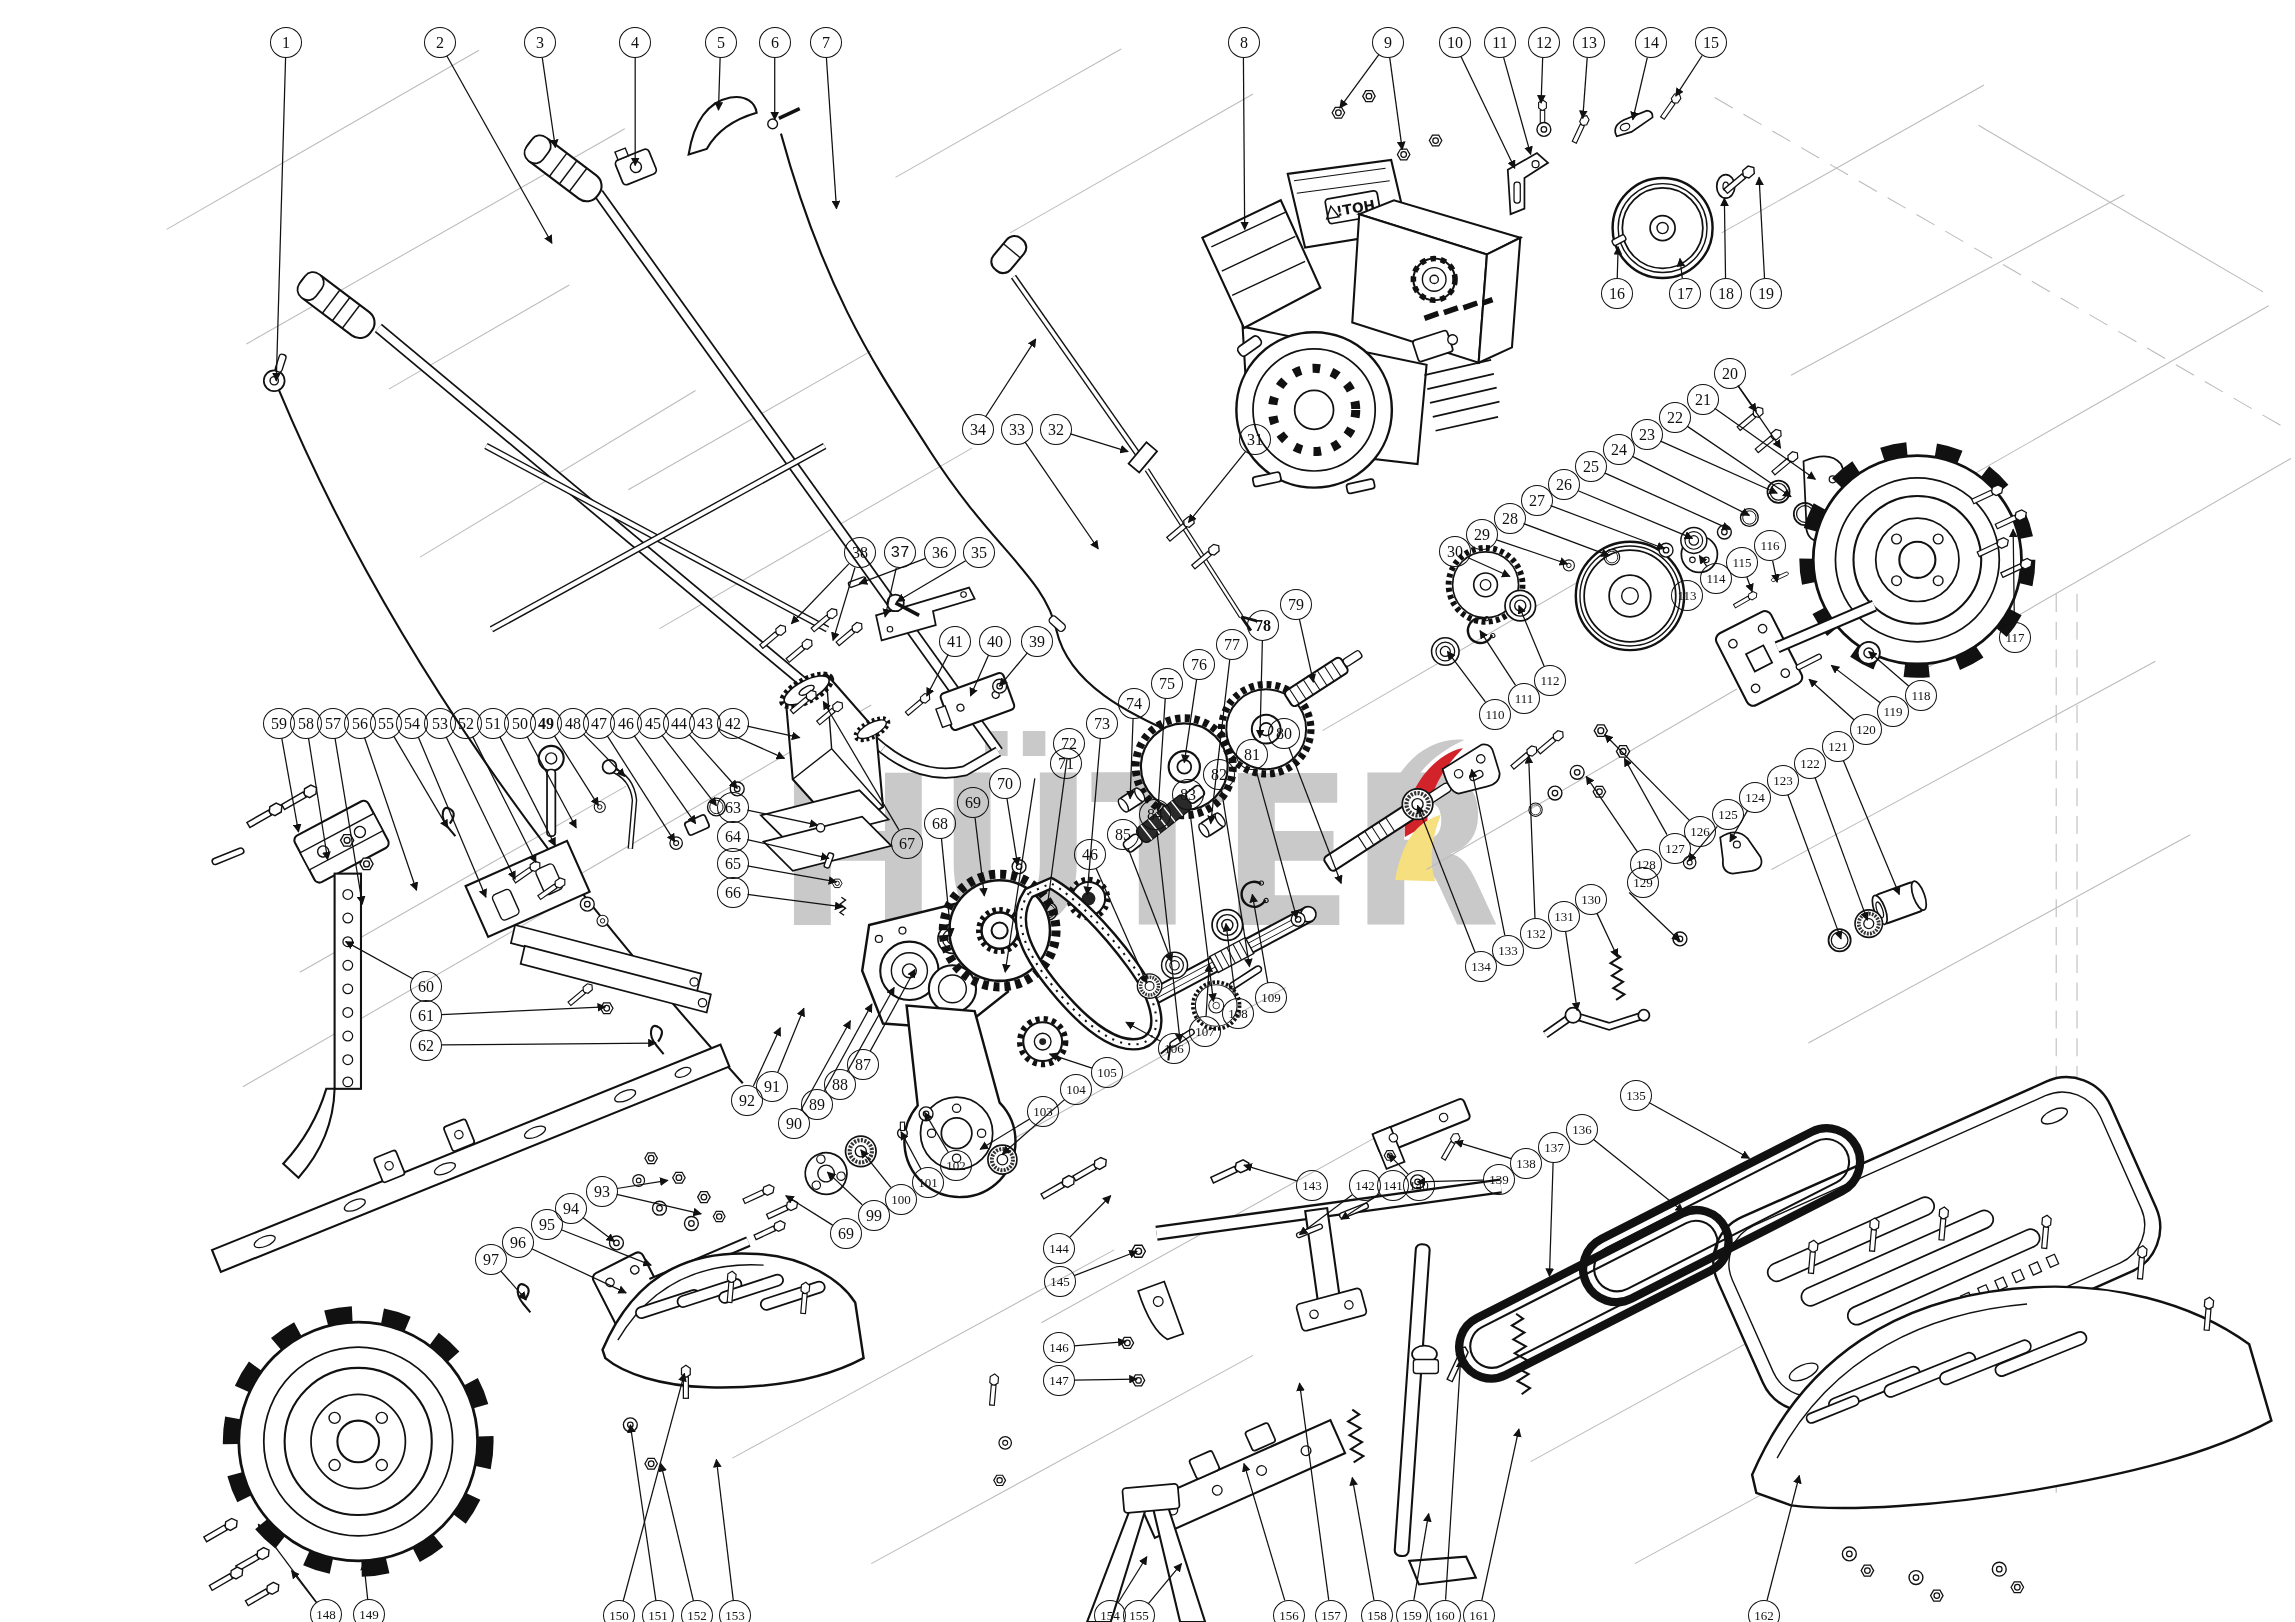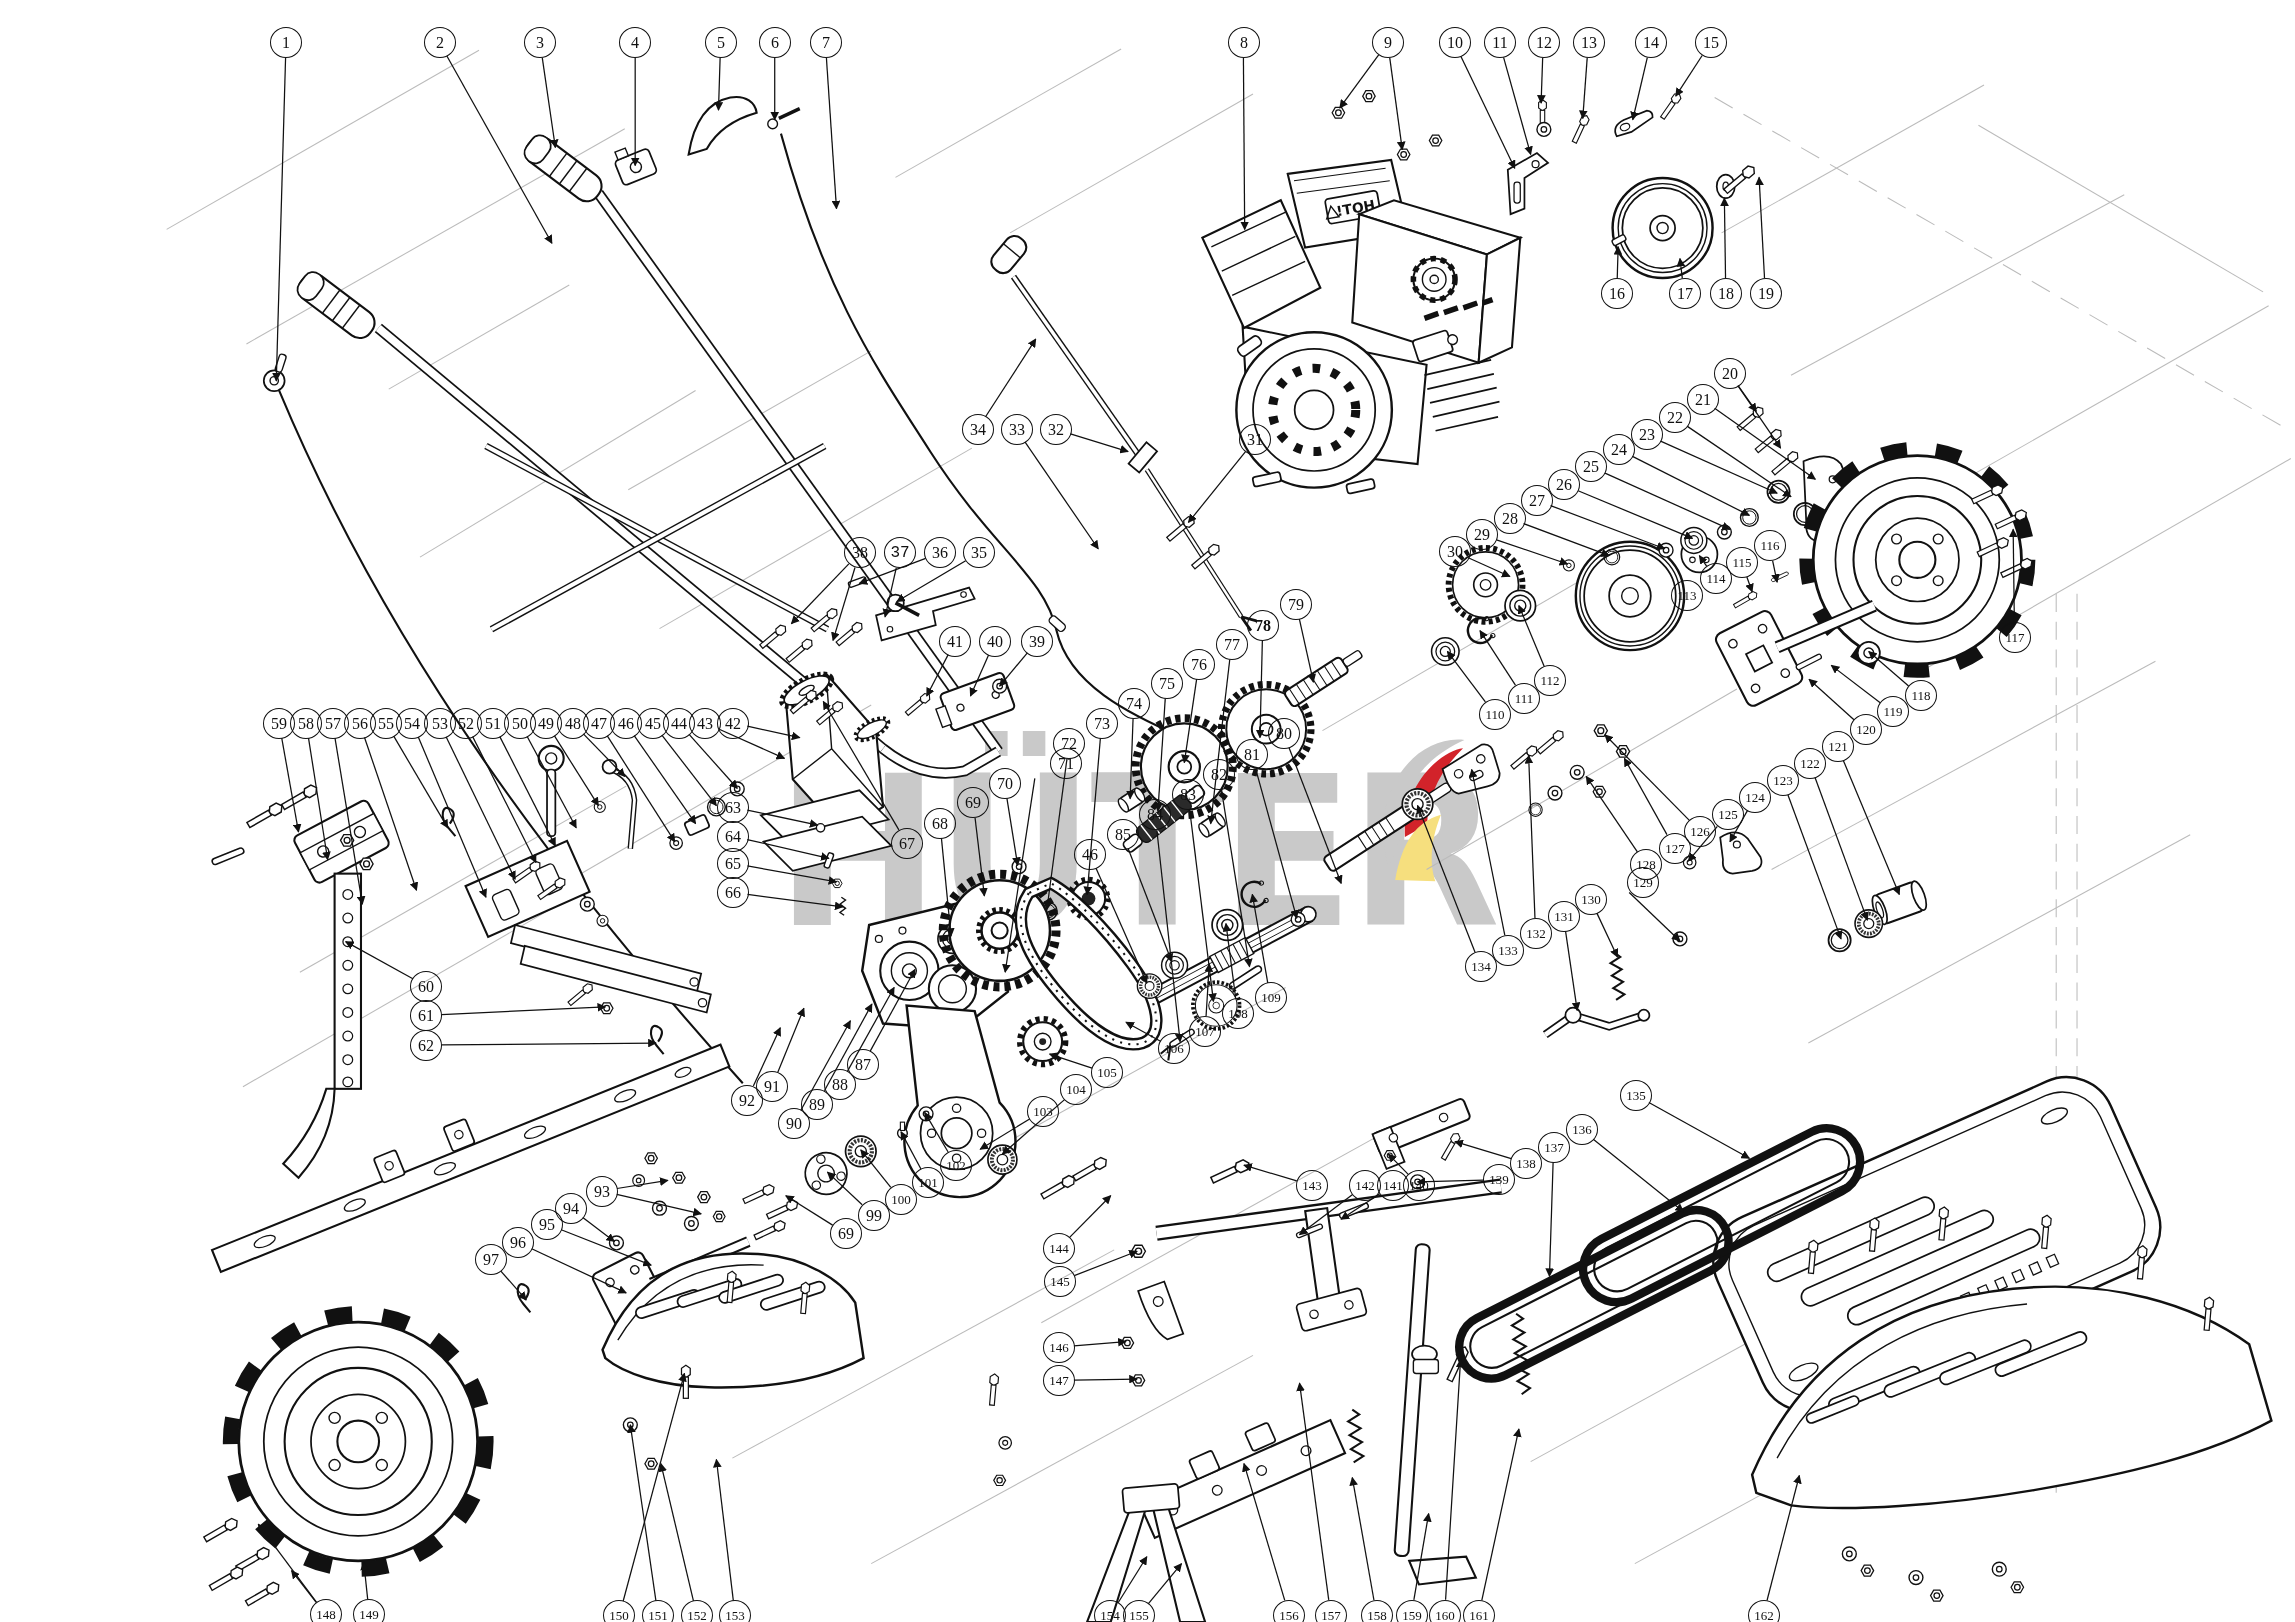--- a/index.html
+++ b/index.html
@@ -948,21 +948,21 @@
       <div class="callout" style="left: 1021px; top: 626px;">39</div>
       <div class="callout" style="left: 979px; top: 626px;">40</div>
       <div class="callout" style="left: 939px; top: 626px;">41</div>
       <div class="callout" style="left: 717px; top: 708px;">42</div>
       <div class="callout" style="left: 689px; top: 708px;">43</div>
       <div class="callout" style="left: 663px; top: 708px;">44</div>
       <div class="callout" style="left: 637px; top: 708px;">45</div>
       <div class="callout" style="left: 610px; top: 708px;">46</div>
       <div class="callout" style="left: 583px; top: 708px;">47</div>
       <div class="callout" style="left: 557px; top: 708px;">48</div>
-      <div class="callout" style="left: 530px; top: 708px;">49</div>
+      <div class="callout" style="left: 530px; top: 708px; font-weight: bold;">49</div>
       <div class="callout" style="left: 504px; top: 708px;">50</div>
       <div class="callout" style="left: 477px; top: 708px;">51</div>
       <div class="callout" style="left: 450px; top: 708px;">52</div>
       <div class="callout" style="left: 424px; top: 708px;">53</div>
       <div class="callout" style="left: 396px; top: 708px;">54</div>
       <div class="callout" style="left: 370px; top: 708px;">55</div>
       <div class="callout" style="left: 344px; top: 708px;">56</div>
       <div class="callout" style="left: 317px; top: 708px;">57</div>
       <div class="callout" style="left: 290px; top: 708px;">58</div>
       <div class="callout" style="left: 263px; top: 708px;">59</div>

